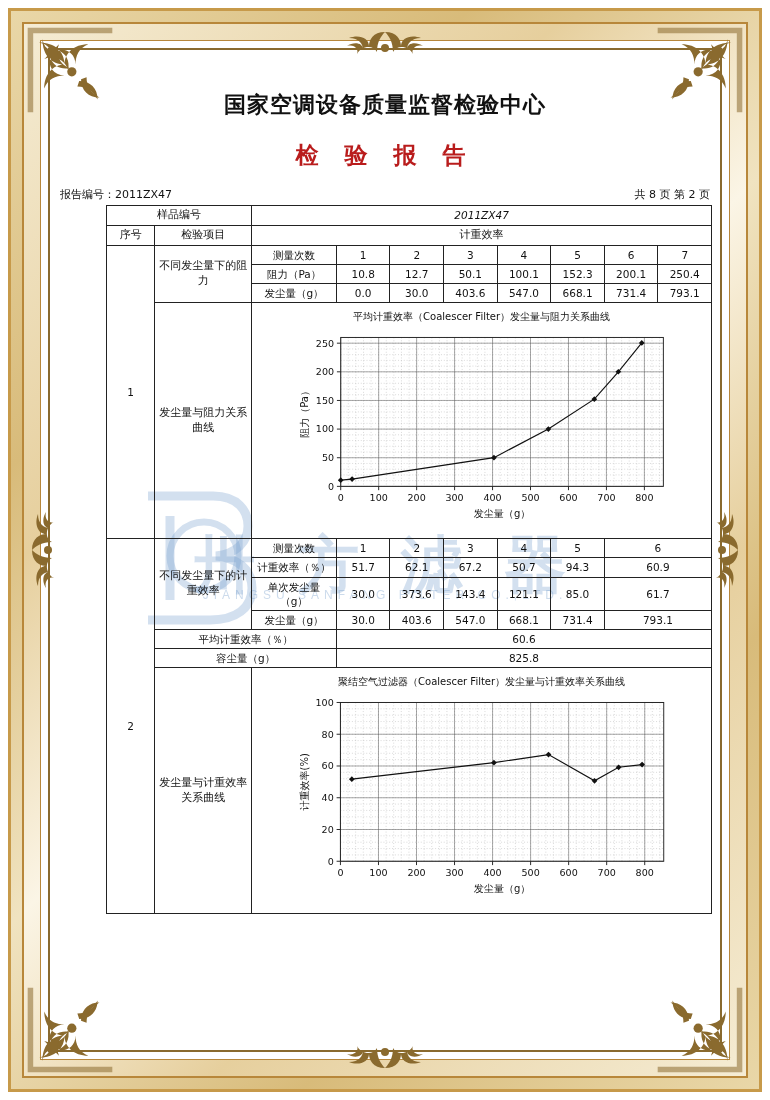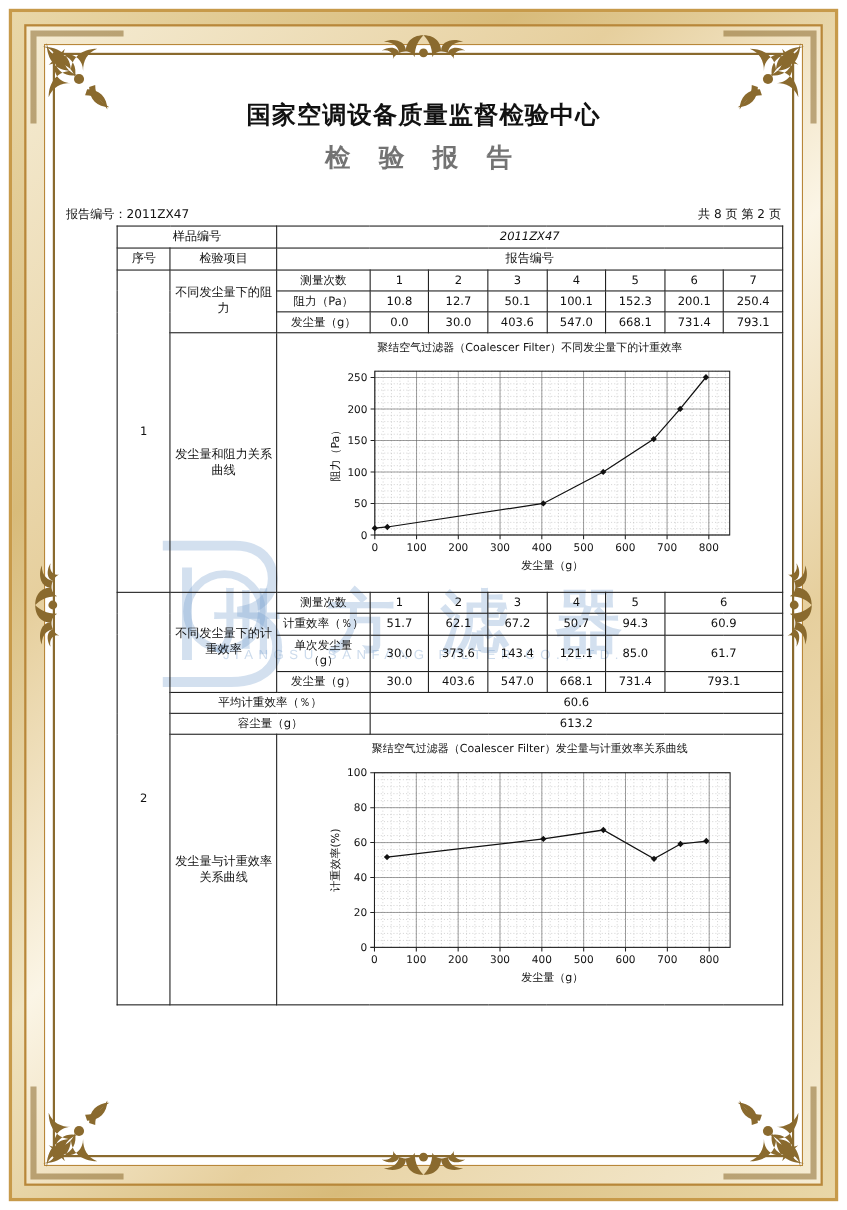--- a/index.html
+++ b/index.html
@@ -51,26 +51,26 @@
   
   .content{
     position:absolute;left:58px;top:62px;right:58px;bottom:62px;
     font-family:"DejaVu Sans","Liberation Sans",sans-serif;
   }
   .title1{
     text-align:center;font-size:22px;font-weight:bold;color:#111;
     letter-spacing:1px;margin-top:28px;
   }
   .title2{
-    text-align:center;font-size:23px;font-weight:bold;color:#737373;
-    letter-spacing:9px;margin-top:8px;
+    text-align:center;font-size:23px;font-weight:bold;color:#b91c1c;
+    letter-spacing:9px;margin-top:20px;
   }
   .meta{
     display:flex;justify-content:space-between;align-items:flex-end;
-    font-size:11px;color:#111;margin-top:28px;padding:0 2px 3px 2px;
+    font-size:11px;color:#111;margin-top:16px;padding:0 2px 3px 2px;
   }
   table.report{
     width:100%;border-collapse:collapse;table-layout:fixed;
     font-size:10.5px;color:#111;
   }
   table.report td{
     border:1px solid #222;padding:2px 3px;text-align:center;
     vertical-align:middle;line-height:1.35;
   }
   .lbl{font-size:11px;}
@@ -220,21 +220,21 @@
 
       <tbody>
             <tr>
         <td colspan="2" class="lbl">样品编号</td>
         <td colspan="8" class="sample-val">2011ZX47</td>
       </tr>
 
       <tr>
         <td class="lbl">序号</td>
         <td class="lbl">检验项目</td>
-        <td colspan="8" class="lbl">报告编号</td>
+        <td colspan="8" class="lbl">计重效率</td>
       </tr>
 
       <tr>
         <td rowspan="4">1</td>
         <td rowspan="3" class="lbl">不同发尘量下的阻力</td>
         <td>测量次数</td>
         <td>1</td>
         <td>2</td>
         <td>3</td>
         <td>4</td>
@@ -257,23 +257,23 @@
         <td>0.0</td>
         <td>30.0</td>
         <td>403.6</td>
         <td>547.0</td>
         <td>668.1</td>
         <td>731.4</td>
         <td>793.1</td>
       </tr>
 
       <tr>
-        <td class="lbl">发尘量和阻力关系曲线</td>
+        <td class="lbl">发尘量与阻力关系曲线</td>
         <td colspan="8" class="chart-cell">
-          <div class="chart-title">聚结空气过滤器（Coalescer Filter）不同发尘量下的计重效率</div>
+          <div class="chart-title">平均计重效率（Coalescer Filter）发尘量与阻力关系曲线</div>
           <div class="chart-wrap">
             <svg id="chart1" viewBox="0 0 420 220" width="420" height="210" style="display:block;margin:0 auto;">
                     <line x1="62" y1="12" x2="62" y2="168" stroke="#9a9a9a" stroke-width="0.4" stroke-dasharray="1 2"></line>
                     <line x1="69.95294117647059" y1="12" x2="69.95294117647059" y2="168" stroke="#9a9a9a" stroke-width="0.4" stroke-dasharray="1 2"></line>
                     <line x1="77.90588235294118" y1="12" x2="77.90588235294118" y2="168" stroke="#9a9a9a" stroke-width="0.4" stroke-dasharray="1 2"></line>
                     <line x1="85.85882352941177" y1="12" x2="85.85882352941177" y2="168" stroke="#9a9a9a" stroke-width="0.4" stroke-dasharray="1 2"></line>
                     <line x1="93.81176470588235" y1="12" x2="93.81176470588235" y2="168" stroke="#9a9a9a" stroke-width="0.4" stroke-dasharray="1 2"></line>
                     <line x1="101.76470588235294" y1="12" x2="101.76470588235294" y2="168" stroke="#9a9a9a" stroke-width="0.4" stroke-dasharray="1 2"></line>
                     <line x1="109.71764705882353" y1="12" x2="109.71764705882353" y2="168" stroke="#9a9a9a" stroke-width="0.4" stroke-dasharray="1 2"></line>
                     <line x1="117.67058823529412" y1="12" x2="117.67058823529412" y2="168" stroke="#9a9a9a" stroke-width="0.4" stroke-dasharray="1 2"></line>
@@ -437,21 +437,21 @@
         <td>668.1</td>
         <td>731.4</td>
         <td colspan="2">793.1</td>
       </tr>
       <tr>
         <td colspan="2">平均计重效率（％）</td>
         <td colspan="7">60.6</td>
       </tr>
       <tr>
         <td colspan="2">容尘量（g）</td>
-        <td colspan="7">613.2</td>
+        <td colspan="7">825.8</td>
       </tr>
 
       <tr>
         <td class="lbl">发尘量与计重效率关系曲线</td>
         <td colspan="8" class="chart-cell">
           <div class="chart-title">聚结空气过滤器（Coalescer Filter）发尘量与计重效率关系曲线</div>
           <div class="chart-wrap">
             <svg id="chart2" viewBox="0 0 420 230" width="420" height="220" style="display:block;margin:0 auto;">
                     <line x1="62" y1="12" x2="62" y2="178" stroke="#9a9a9a" stroke-width="0.4" stroke-dasharray="1 2"></line>
                     <line x1="69.95294117647059" y1="12" x2="69.95294117647059" y2="178" stroke="#9a9a9a" stroke-width="0.4" stroke-dasharray="1 2"></line>

